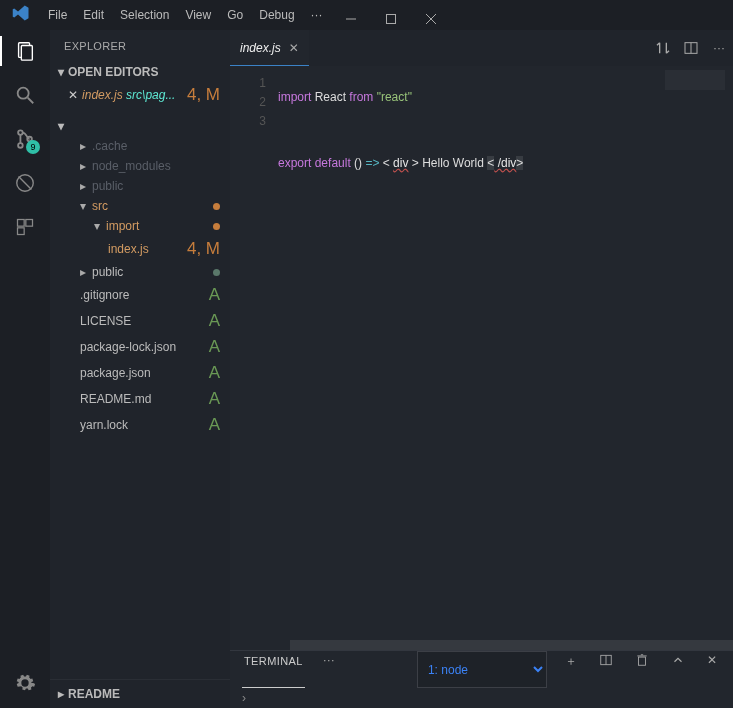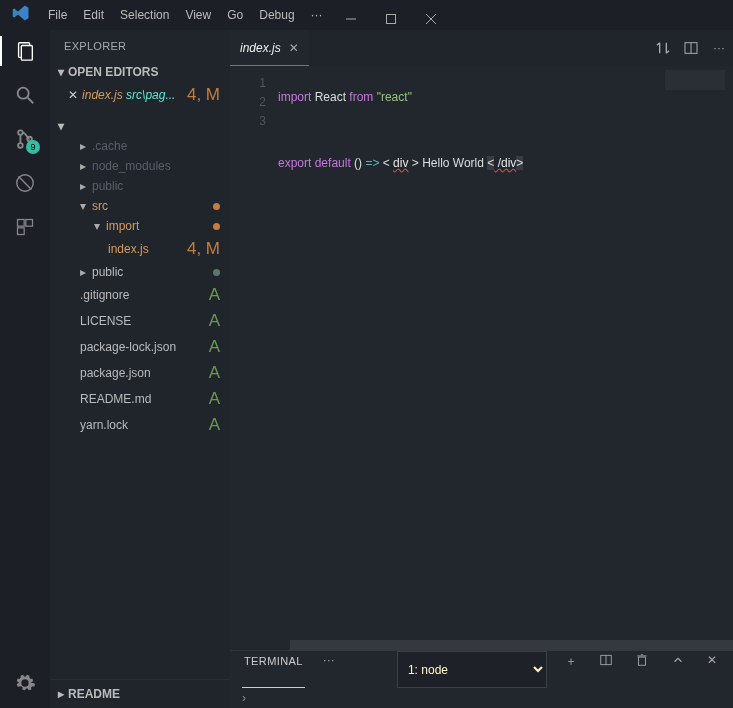--- a/index.html
+++ b/index.html
@@ -51,21 +51,21 @@
 .code { flex:1; padding:8px 0 0 0; white-space:pre; color:#ccc; position:relative; min-width:0; overflow:hidden; }
 .k1{color:#c678dd;} .k2{color:#ddd;} .k3{color:#98c379;} .k4{color:#e5e5e5;} .k5{color:#56b6c2;}
 .codeline { height:19px; line-height:19px; }
 .cl3 { border-left:2px solid #ccc; padding-left:6px; margin-left:-8px; }
 .minimap { position:absolute; top:4px; right:8px; width:60px; height:20px; background:rgba(255,255,255,.04); }
 .hscroll { height:10px; background:#22262d; position:relative; }
 .hscroll .thumb { position:absolute; left:60px; right:0; height:10px; background:rgba(255,255,255,.09); }
 
 .panel { height:38px; border-top:1px solid #33373f; display:flex; padding:0 12px; gap:14px; color:#ccc; }
 .panel .ptab { font-size:11px; letter-spacing:.4px; padding:4px 2px; border-bottom:1px solid #ccc; }
-.panel select { background:#1e2228; color:#fef9c3; border:1px solid #3c3f46; padding:2px 6px; font-size:12px; width:150px; margin-left:auto; }
+.panel select { background:#1e2228; color:#3b82f6; border:1px solid #3c3f46; padding:2px 6px; font-size:12px; width:130px; margin-left:auto; }
 .panel .picon { color:#aaa; cursor:pointer; padding:2px 4px; }
 
 .breadcrumb { height:20px; display:flex; align-items:center; padding:0 12px; color:#888; }
 svg { display:block; }
 </style>
 </head>
 <body>
 
 <div class="titlebar">
   <span class="logo">

